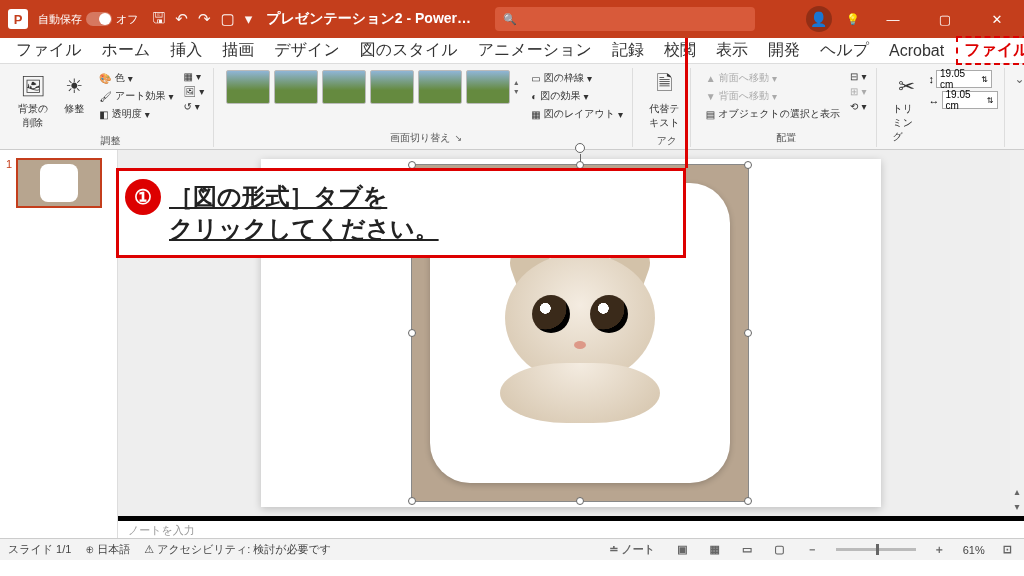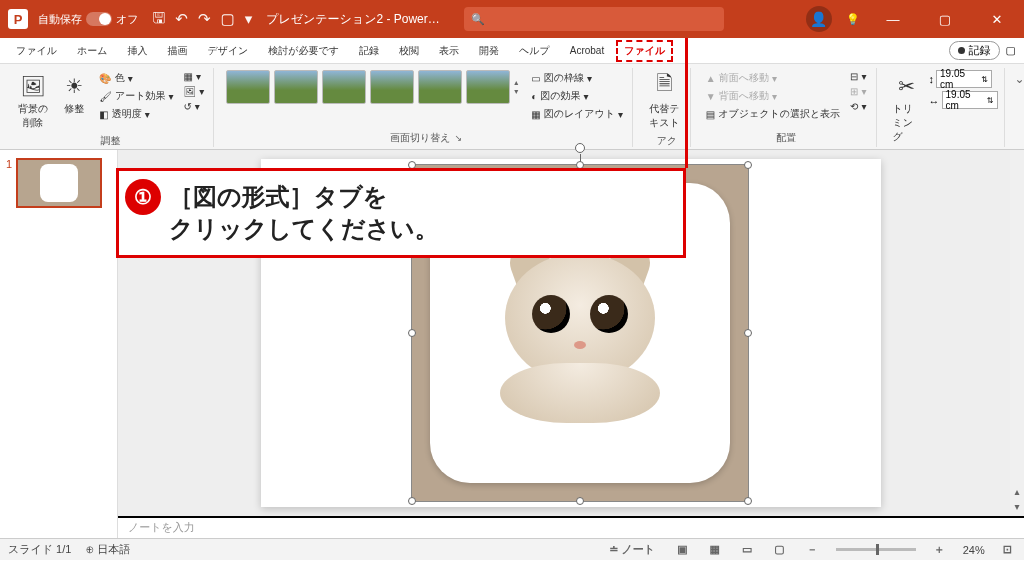--- a/index.html
+++ b/index.html
@@ -6,32 +6,32 @@
 body { width: 1024px; height: 576px; overflow: hidden; background: #fff; font-size: 11px; }
 
 
 .titlebar { height: 38px; background: #C43E1C; display: flex; align-items: center; color: #fff; padding: 0 8px; }
 .titlebar .logo { width: 20px; height: 20px; background: #fff; border-radius: 3px; display: flex; align-items: center; justify-content: center; color: #C43E1C; font-weight: bold; font-size: 13px; margin-right: 10px; }
 .autosave { display: flex; align-items: center; gap: 4px; font-size: 11px; justify-content: flex-end; }
 .switch { width: 26px; height: 14px; background: rgba(255,255,255,0.3); border-radius: 7px; position: relative; }
 .switch::after { content: ""; position: absolute; right: 1px; top: 1px; width: 12px; height: 12px; background: #fff; border-radius: 50%; }
 .qat { display: flex; gap: 10px; margin: 0 14px; align-items: center; }
 .qat span { font-size: 15px; opacity: 0.95; cursor: pointer; }
-.titlebar .title { font-size: 12px; }
+.titlebar .title { font-size: 14px; font-weight: bold; }
 .titlebar .search { flex: 0 0 260px; margin-left: 24px; height: 24px; background: #D85A3A; border-radius: 4px; display: flex; align-items: center; padding: 0 8px; color: #fff; gap: 6px; }
 .titlebar .search input { background: transparent; border: none; outline: none; color: #fff; font-size: 12px; width: 100%; }
 .titlebar .search input::placeholder { color: rgba(255,255,255,0.85); }
 .titlebar .spacer { flex: 1; }
 .titlebar .wc { display: flex; align-items: center; gap: 14px; }
 .titlebar .avatar { width: 26px; height: 26px; background: rgba(0,0,0,0.25); border-radius: 50%; display: flex; align-items: center; justify-content: center; font-size: 14px; }
 .titlebar .winbtn { width: 38px; text-align: center; font-size: 13px; cursor: pointer; }
 
 
 .tabs { height: 26px; background: #fff; display: flex; align-items: center; padding: 0 8px; border-bottom: 1px solid #ddd; gap: 4px; }
-.tab { padding: 4px 8px; font-size: 10px; color: #333; cursor: pointer; white-space: nowrap; }
+.tab { padding: 4px 8px; font-size: 16px; color: #333; cursor: pointer; white-space: nowrap; }
 .tab.highlight { border: 2px dashed #d00; color: #d00; font-weight: bold; padding: 2px 6px; }
 .tabs .spacer { flex: 1; }
 .tabs .rightbtns { display: flex; align-items: center; gap: 6px; }
 .recbtn { border: 1px solid #999; border-radius: 10px; padding: 1px 8px; font-size: 11px; display: flex; align-items: center; gap: 4px; }
 .recbtn .dot { width: 7px; height: 7px; background: #333; border-radius: 50%; }
 
 
 .ribbon { height: 86px; background: #f5f5f5; border-bottom: 1px solid #ccc; display: flex; padding: 4px 8px 2px; gap: 6px; }
 .rgroup { display: flex; flex-direction: column; align-items: center; border-right: 1px solid #ddd; padding: 2px 6px; }
 .rgroup:last-child { border-right: none; }
@@ -74,21 +74,21 @@
 .handle { position: absolute; width: 8px; height: 8px; background: #fff; border: 1px solid #666; border-radius: 50%; }
 .h-tl{top:-4px;left:-4px}.h-tr{top:-4px;right:-4px}.h-bl{bottom:-4px;left:-4px}.h-br{bottom:-4px;right:-4px}
 .h-t{top:-4px;left:calc(50% - 4px)}.h-b{bottom:-4px;left:calc(50% - 4px)}.h-l{left:-4px;top:calc(50% - 4px)}.h-r{right:-4px;top:calc(50% - 4px)}
 .rothandle { position:absolute; top:-22px; left:calc(50% - 5px); width:10px; height:10px; border:1px solid #666; border-radius:50%; background:#fff;}
 .rothandle::after{content:"";position:absolute;left:4px;top:10px;width:1px;height:10px;background:#666;}
 
 
 .callout { position: absolute; left: -2px; top: 18px; width: 570px; border: 3px solid #d00; background: #fff; padding: 10px 12px 10px 50px; font-size: 24px; font-weight: 600; color: #222; }
 .callout .badge { position: absolute; left: 6px; top: 8px; width: 36px; height: 36px; background: #d00; color: #fff; border-radius: 50%; display: flex; align-items: center; justify-content: center; font-size: 20px; font-weight: bold; }
 
-.notesbar { height: 22px; background: #fff; border-top: 2px solid #000000; padding: 2px 10px; font-size: 11px; color: #999; }
+.notesbar { height: 22px; background: #fff; border-top: 5px solid #000000; padding: 2px 10px; font-size: 11px; color: #999; }
 
 
 .vscroll { position: absolute; right: 0; top: 0; bottom: 22px; width: 14px; background: #f0f0f0; display:flex; flex-direction:column; align-items:center; justify-content:flex-end; gap:4px; padding:4px 0;}
 .vscroll span { font-size:10px; color:#666; cursor:pointer; }
 
 
 .statusbar { height: 22px; background: #f3f3f3; border-top: 1px solid #ccc; display: flex; align-items: center; padding: 0 8px; font-size: 11px; color: #444; gap: 14px; }
 .statusbar .spacer { flex: 1; }
 .statusbar .vbtn { padding: 0 4px; cursor: pointer; color: #666; font-weight: bold; }
 .zoomslider { width: 80px; height: 3px; background: #bbb; position: relative; }
@@ -124,21 +124,22 @@
     <span class="winbtn">✕</span>
   </div>
 </div>
 
 <div class="tabs">
   <div class="tab">ファイル</div>
   <div class="tab">ホーム</div>
   <div class="tab">挿入</div>
   <div class="tab">描画</div>
   <div class="tab">デザイン</div>
-  <div class="tab">検討が必要です</div>
+  <div class="tab">図のスタイル</div>
+  <div class="tab">アニメーション</div>
   <div class="tab">記録</div>
   <div class="tab">校閲</div>
   <div class="tab">表示</div>
   <div class="tab">開発</div>
   <div class="tab">ヘルプ</div>
   <div class="tab">Acrobat</div>
   <div class="tab highlight">ファイル</div>
   <div class="spacer"></div>
   <div class="rightbtns">
     <div class="recbtn">
@@ -350,45 +351,46 @@
           <div class="handle h-l"></div>
           <div class="handle h-r"></div>
           <div class="handle h-bl"></div>
           <div class="handle h-b"></div>
           <div class="handle h-br"></div>
         </div>
       </div>
 
       <div class="callout">
         <div class="badge">①</div>
-        <div style="white-space:pre;">［図の形式］タブを
+        <div style="white-space:pre;text-decoration:underline;">［図の形式］タブを
 クリックしてください。</div>
       </div>
 
       <div style="position:absolute; left:567px; top:-112px; width:3px; height:130px; background:#d00;"></div>
     </div>
 
     <div class="vscroll">
       <span>▴</span>
       <span>▾</span>
     </div>
 
     <div class="notesbar">
       <span>ノートを入力</span>
     </div>
   </div>
 </div>
 
 <div class="statusbar">
   <span>スライド 1/1</span>
   <span><span>⊕ </span><span>日本語</span></span>
+  <span><span>⚠ </span><span>アクセシビリティ: 検討が必要です</span></span>
   <div class="spacer"></div>
   <span class="vbtn">≐ <span>ノート</span></span>
   <span class="vbtn">▣</span>
   <span class="vbtn">▦</span>
   <span class="vbtn">▭</span>
   <span class="vbtn">▢</span>
   <span class="vbtn">－</span>
   <div class="zoomslider"></div>
   <span class="vbtn">＋</span>
-  <span>24%</span>
+  <span>61%</span>
   <span class="vbtn">⊡</span>
 </div>
 
 </body></html>

